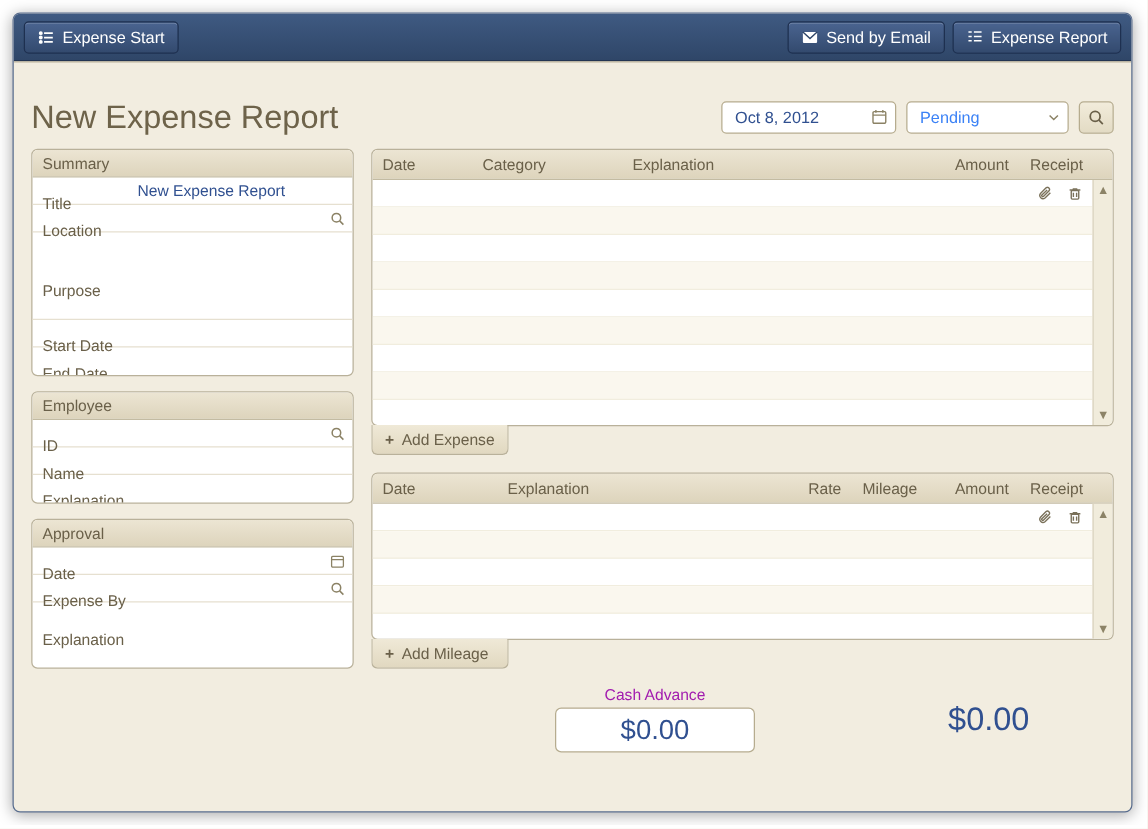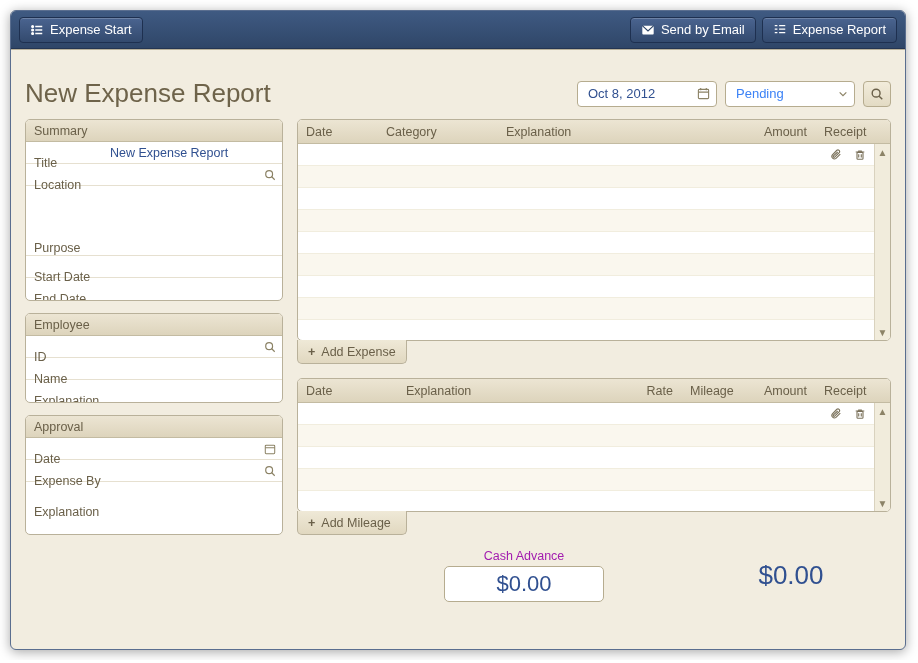--- a/index.html
+++ b/index.html
@@ -134,21 +134,21 @@
     color: #305090;
     padding-right: 6px;
     display: flex;
     align-items: center;
     justify-content: space-between;
   }
   .field-value input {
     border: none; outline: none; width: 100%;
     font-size: 12.5px; color: #305090; background: transparent;
   }
-  .field-tall { height: 70px; align-items: flex-end; padding-top: 3px; }
+  .field-tall { height: 70px; align-items: center; padding-top: 3px; }
   .field-tall .field-label { padding-top: 1px; }
   .field-tall3 { height: 52px; align-items: flex-start; padding-top: 3px; }
   .small-ico { color: #8b8265; }
 
   .right-col {
     flex: 1;
     display: flex;
     flex-direction: column;
     gap: 10px;
     min-width: 0;

